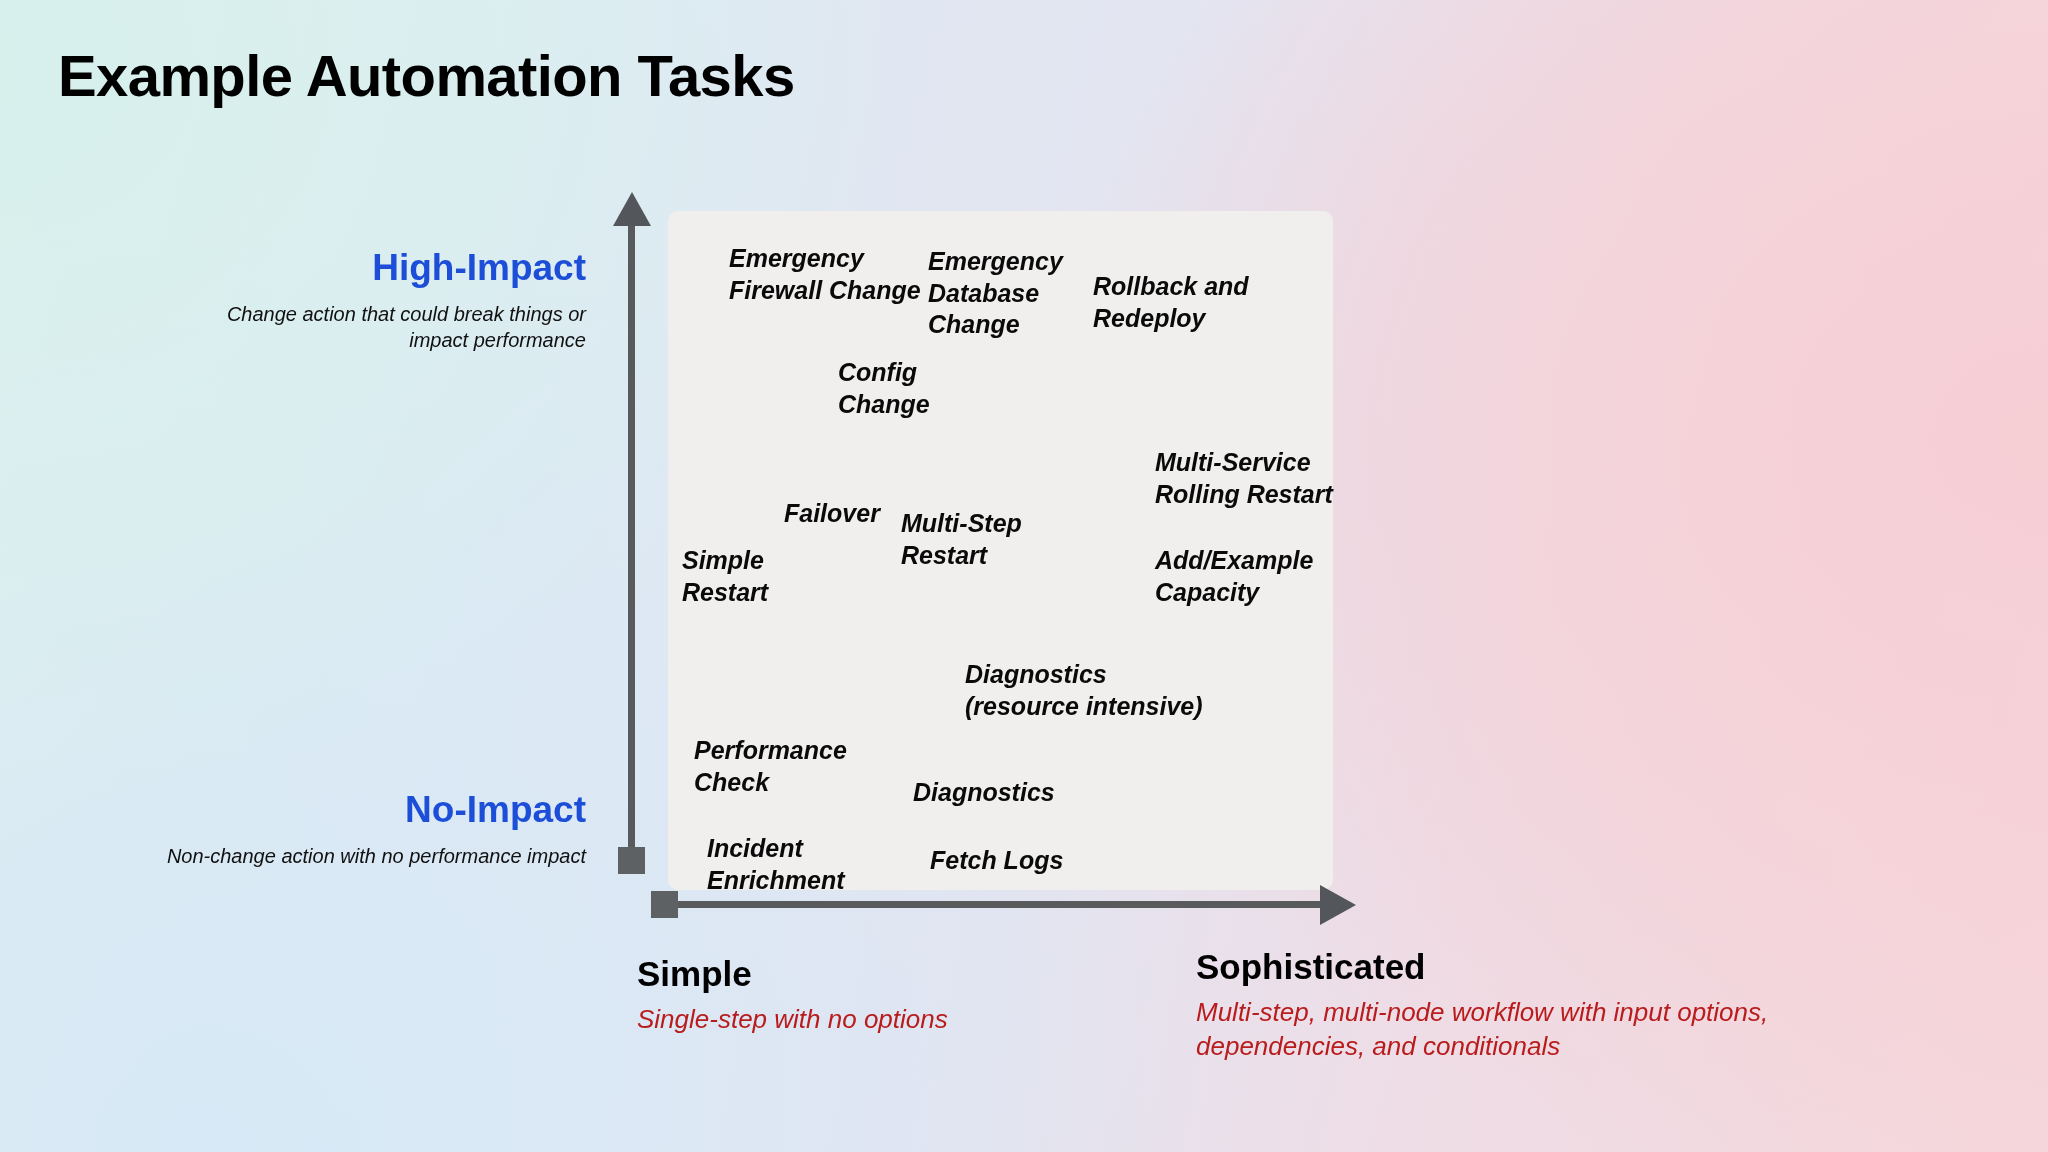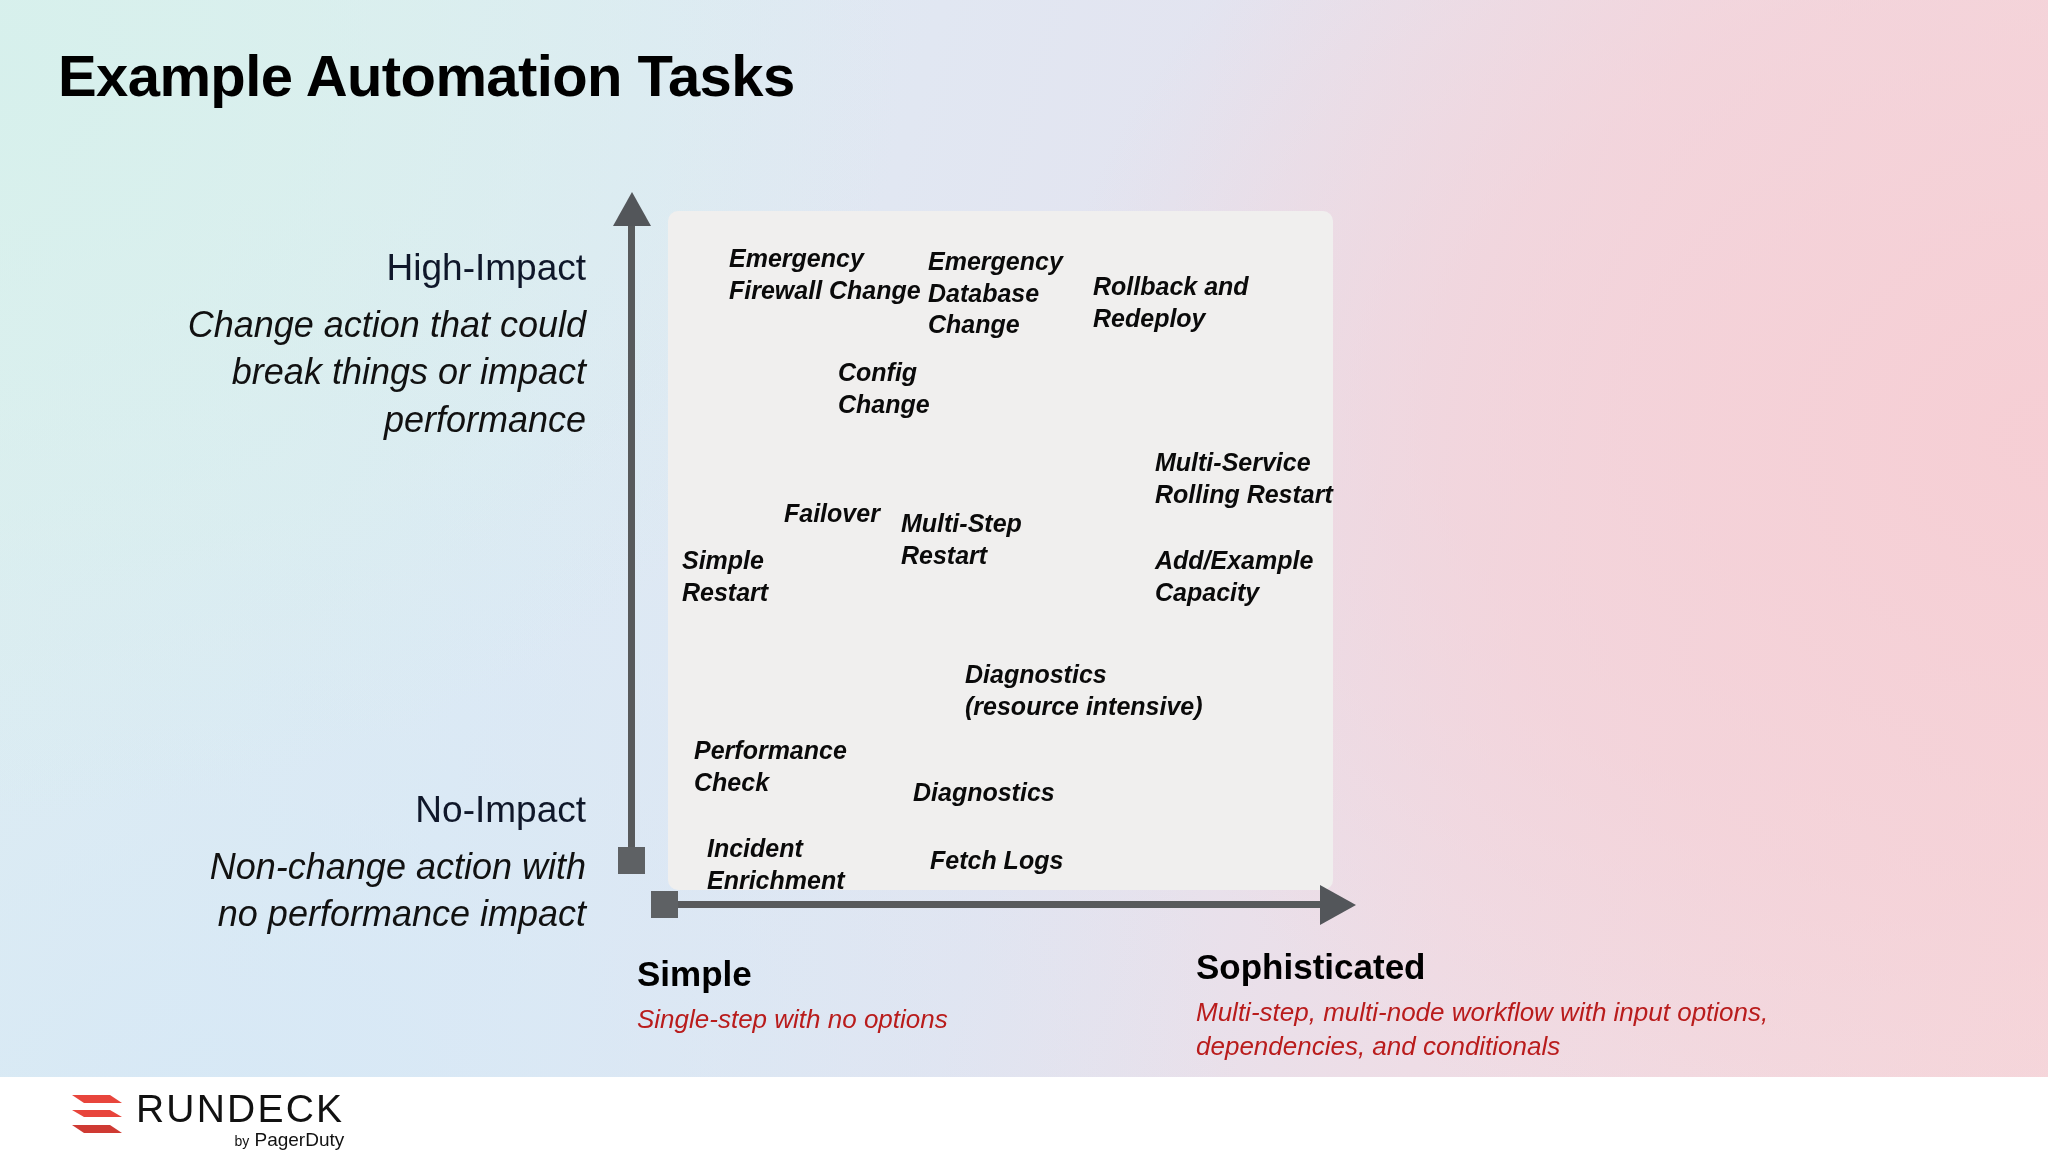--- a/index.html
+++ b/index.html
@@ -113,27 +113,27 @@
 
   
   .yside {
     position: absolute;
     right: 1462px;           
     text-align: right;
     width: 420px;
   }
   .yside .head {
     font-size: 37px;
-    font-weight: normal;
-    color: #0f172a;
+    font-weight: bold;
+    color: #1d4ed8;
     line-height: 1.1;
   }
   .yside .sub {
     margin-top: 12px;
-    font-size: 36px;
+    font-size: 20px;
     font-style: italic;
     color: #111;
     line-height: 1.32;
   }
   #y-high { top: 248px; }
   #y-low  { top: 790px; }
 
   
   .xlab { position: absolute; }
   .xlab .head {
@@ -264,27 +264,14 @@
       <div class="task" style="left: 965px; top: 659px;">Diagnostics
 (resource intensive)</div>
       <div class="task" style="left: 694px; top: 735px;">Performance
 Check</div>
       <div class="task" style="left: 913px; top: 777px;">Diagnostics</div>
       <div class="task" style="left: 707px; top: 833px;">Incident
 Enrichment</div>
       <div class="task" style="left: 930px; top: 845px;">Fetch Logs</div>
     </div>
 
-  <div class="footer">
-    <div class="logo">
-      <svg class="logo-mark" viewBox="0 0 54 46">
-        <polygon points="2,2 40,2 52,10 14,10" fill="#e8453c"></polygon>
-        <polygon points="2,17 40,17 52,24 14,24" fill="#e8453c"></polygon>
-        <polygon points="2,32 40,32 52,40 14,40" fill="#cf3a33"></polygon>
-      </svg>
-      <div class="logo-text">
-        <div class="logo-word">RUNDECK</div>
-        <div class="logo-by"><span class="by">by</span> <span>PagerDuty</span></div>
-      </div>
-    </div>
-  </div>
 
 </div>
 
 </body></html>

